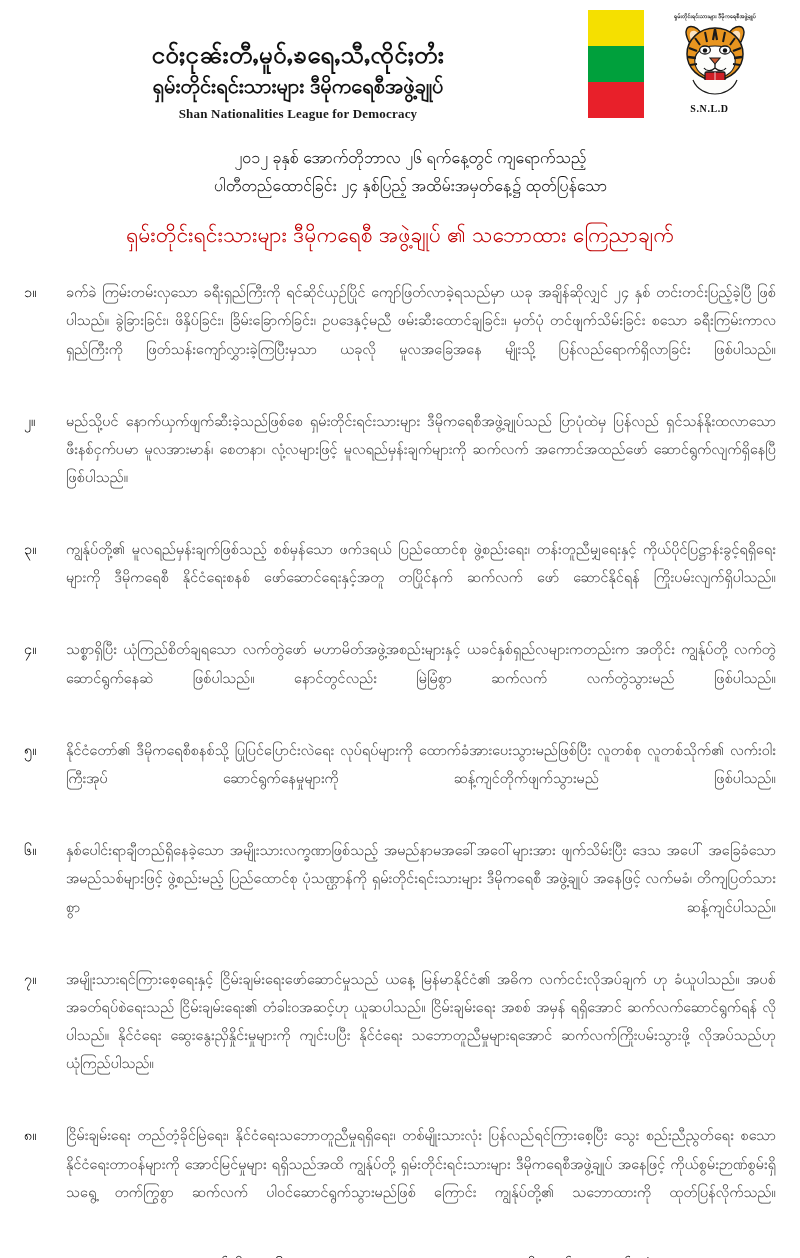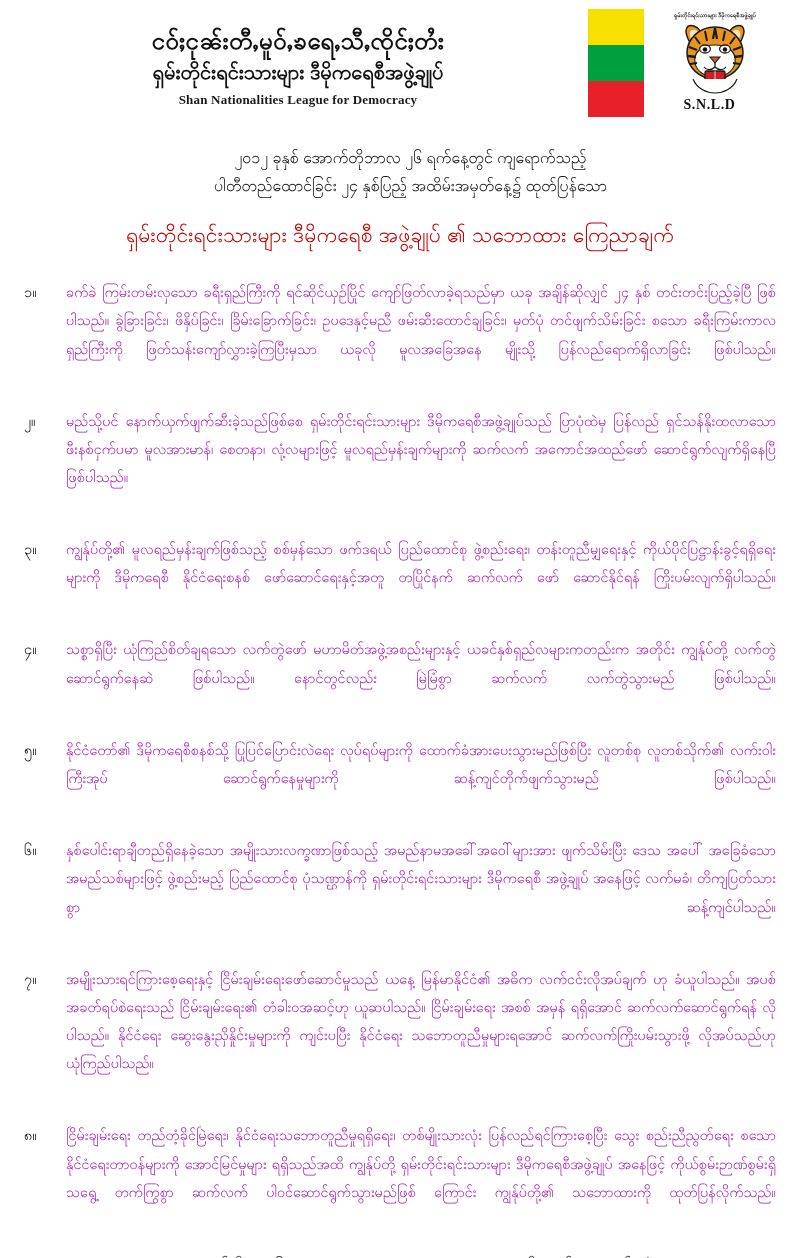--- a/index.html
+++ b/index.html
@@ -12,21 +12,21 @@
     height: 1258px;
     font-family: "Liberation Sans", "DejaVu Sans", sans-serif;
     color: #000000;
     overflow: hidden;
     position: relative;
   }
 
   
   .header {
     display: flex;
-    align-items: center;
+    align-items: flex-end;
     padding: 8px 14px 0 14px;
     height: 122px;
     box-sizing: border-box;
   }
   .header-titles {
     flex: 1;
     text-align: center;
     padding-top: 4px;
     padding-right: 6px;
   }
@@ -89,21 +89,21 @@
     font-weight: 700;
     letter-spacing: 0.1px;
     color: #111;
     white-space: nowrap;
   }
   .logo-snld {
     position: absolute;
     bottom: 4px; left: 0; right: 11px;
     text-align: center;
     font-family: "Liberation Serif", "DejaVu Serif", serif;
-    font-size: 14px;
+    font-size: 10px;
     font-weight: 700;
     letter-spacing: 0.6px;
     color: #111;
   }
   .logo-svg { position: absolute; top: 8px; left: 50%; transform: translateX(-50%); }
 
   
   .subtitle {
     text-align: center;
     font-size: 16px;
@@ -143,21 +143,21 @@
     padding-left: 4px;
     color: #000;
     white-space: nowrap;
   }
   .para-text {
     flex: 1;
     font-size: 14.5px;
     line-height: 1.95;
     text-align: justify;
     text-justify: inter-word;
-    color: #a21caf;
+    color: #404040;
     word-spacing: 0.5px;
   }
   .para-text::after {
     content: "";
     display: inline-block;
     width: 100%;
   }
 
   
   .footer {

